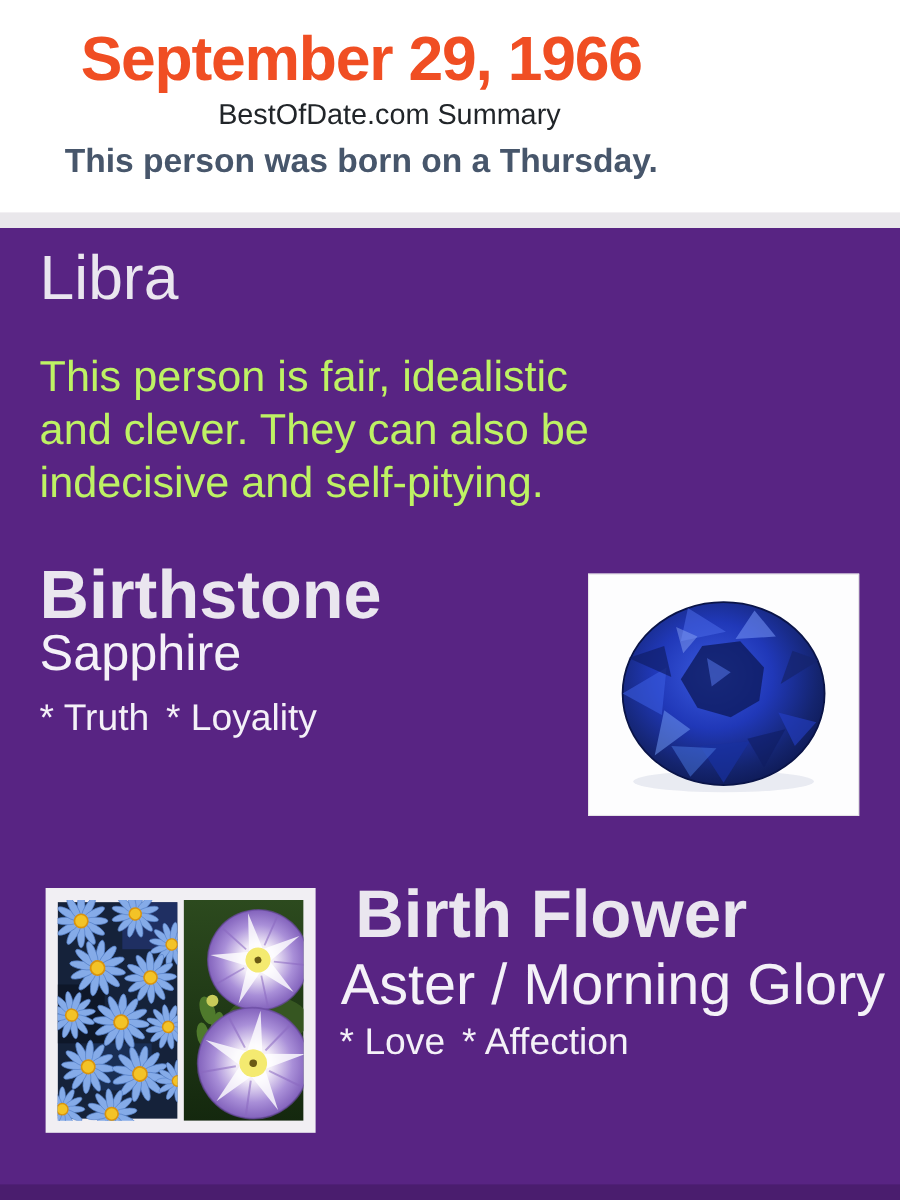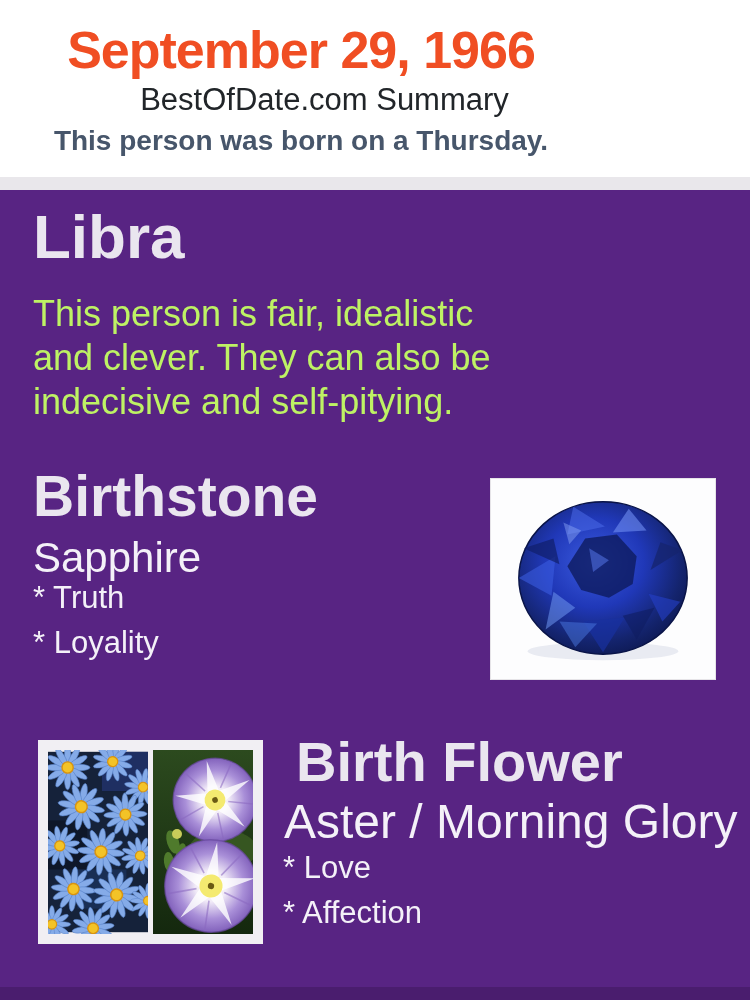--- a/index.html
+++ b/index.html
@@ -3,31 +3,31 @@
 <meta charset="utf-8">
 <style>
   html,body{margin:0;padding:0;background:#ffffff;}
   .page{
     position:relative;width:750px;height:1000px;overflow:hidden;
     font-family:"Liberation Sans", sans-serif;background:#ffffff;
   }
   
   .header{position:absolute;top:0;left:0;width:602px;height:177px;background:#ffffff;text-align:center;}
   .date-title{margin:0;padding-top:22px;font-size:52px;font-weight:700;color:#f04e23;letter-spacing:-1px;line-height:1.1;}
-  .site-summary{margin-top:4px;font-size:31px;font-weight:400;color:#212529;line-height:1.1;padding-left:47px;}
+  .site-summary{margin-top:4px;font-size:24px;font-weight:400;color:#212529;line-height:1.1;padding-left:47px;}
   .born-line{margin-top:9px;font-size:28px;font-weight:700;color:#47566b;line-height:1.1;}
   .divider{position:absolute;top:177px;left:0;width:750px;height:13px;background:#e9e7eb;}
   
   .main{position:absolute;top:190px;left:0;width:750px;height:810px;background:#582483;}
-  .zodiac-title{position:absolute;left:33px;top:16px;margin:0;font-size:62px;font-weight:700;color:#eae6ef;line-height:1;}
+  .zodiac-title{position:absolute;left:33px;top:16px;margin:0;font-size:52px;font-weight:400;color:#eae6ef;line-height:1;}
   .zodiac-desc{position:absolute;left:33px;top:102px;font-size:36px;font-weight:400;color:#bef264;line-height:44px;}
   .section-title{position:absolute;margin:0;font-weight:700;color:#eae6ef;line-height:1;}
   .birthstone-title{left:33px;top:278px;font-size:57px;}
-  .birthstone-name{position:absolute;left:33px;top:347px;font-size:42px;font-weight:400;color:#f4f1f8;line-height:1;}
-  .trait-list{position:absolute;display:flex;flex-direction:column;gap:14px;font-size:31px;color:#f4f1f8;line-height:31px;}
+  .birthstone-name{position:absolute;left:33px;top:333px;font-size:42px;font-weight:400;color:#f4f1f8;line-height:1;}
+  .trait-list{position:absolute;display:flex;flex-direction:row;gap:14px;font-size:31px;color:#f4f1f8;line-height:31px;}
   .birthstone-traits{left:33px;top:392px;}
   .flower-traits{left:283px;top:662px;}
   .flower-title{left:296px;top:544px;font-size:56px;}
   .flower-name{position:absolute;left:284px;top:608px;font-size:48px;font-weight:400;color:#f4f1f8;line-height:1;}
   
   .gem-card{
     position:absolute;left:490px;top:288px;width:226px;height:202px;
     background:#fdfdfe;border:1px solid #e6e4e8;box-sizing:border-box;
   }
   .gem-card svg{display:block;width:100%;height:100%;}

